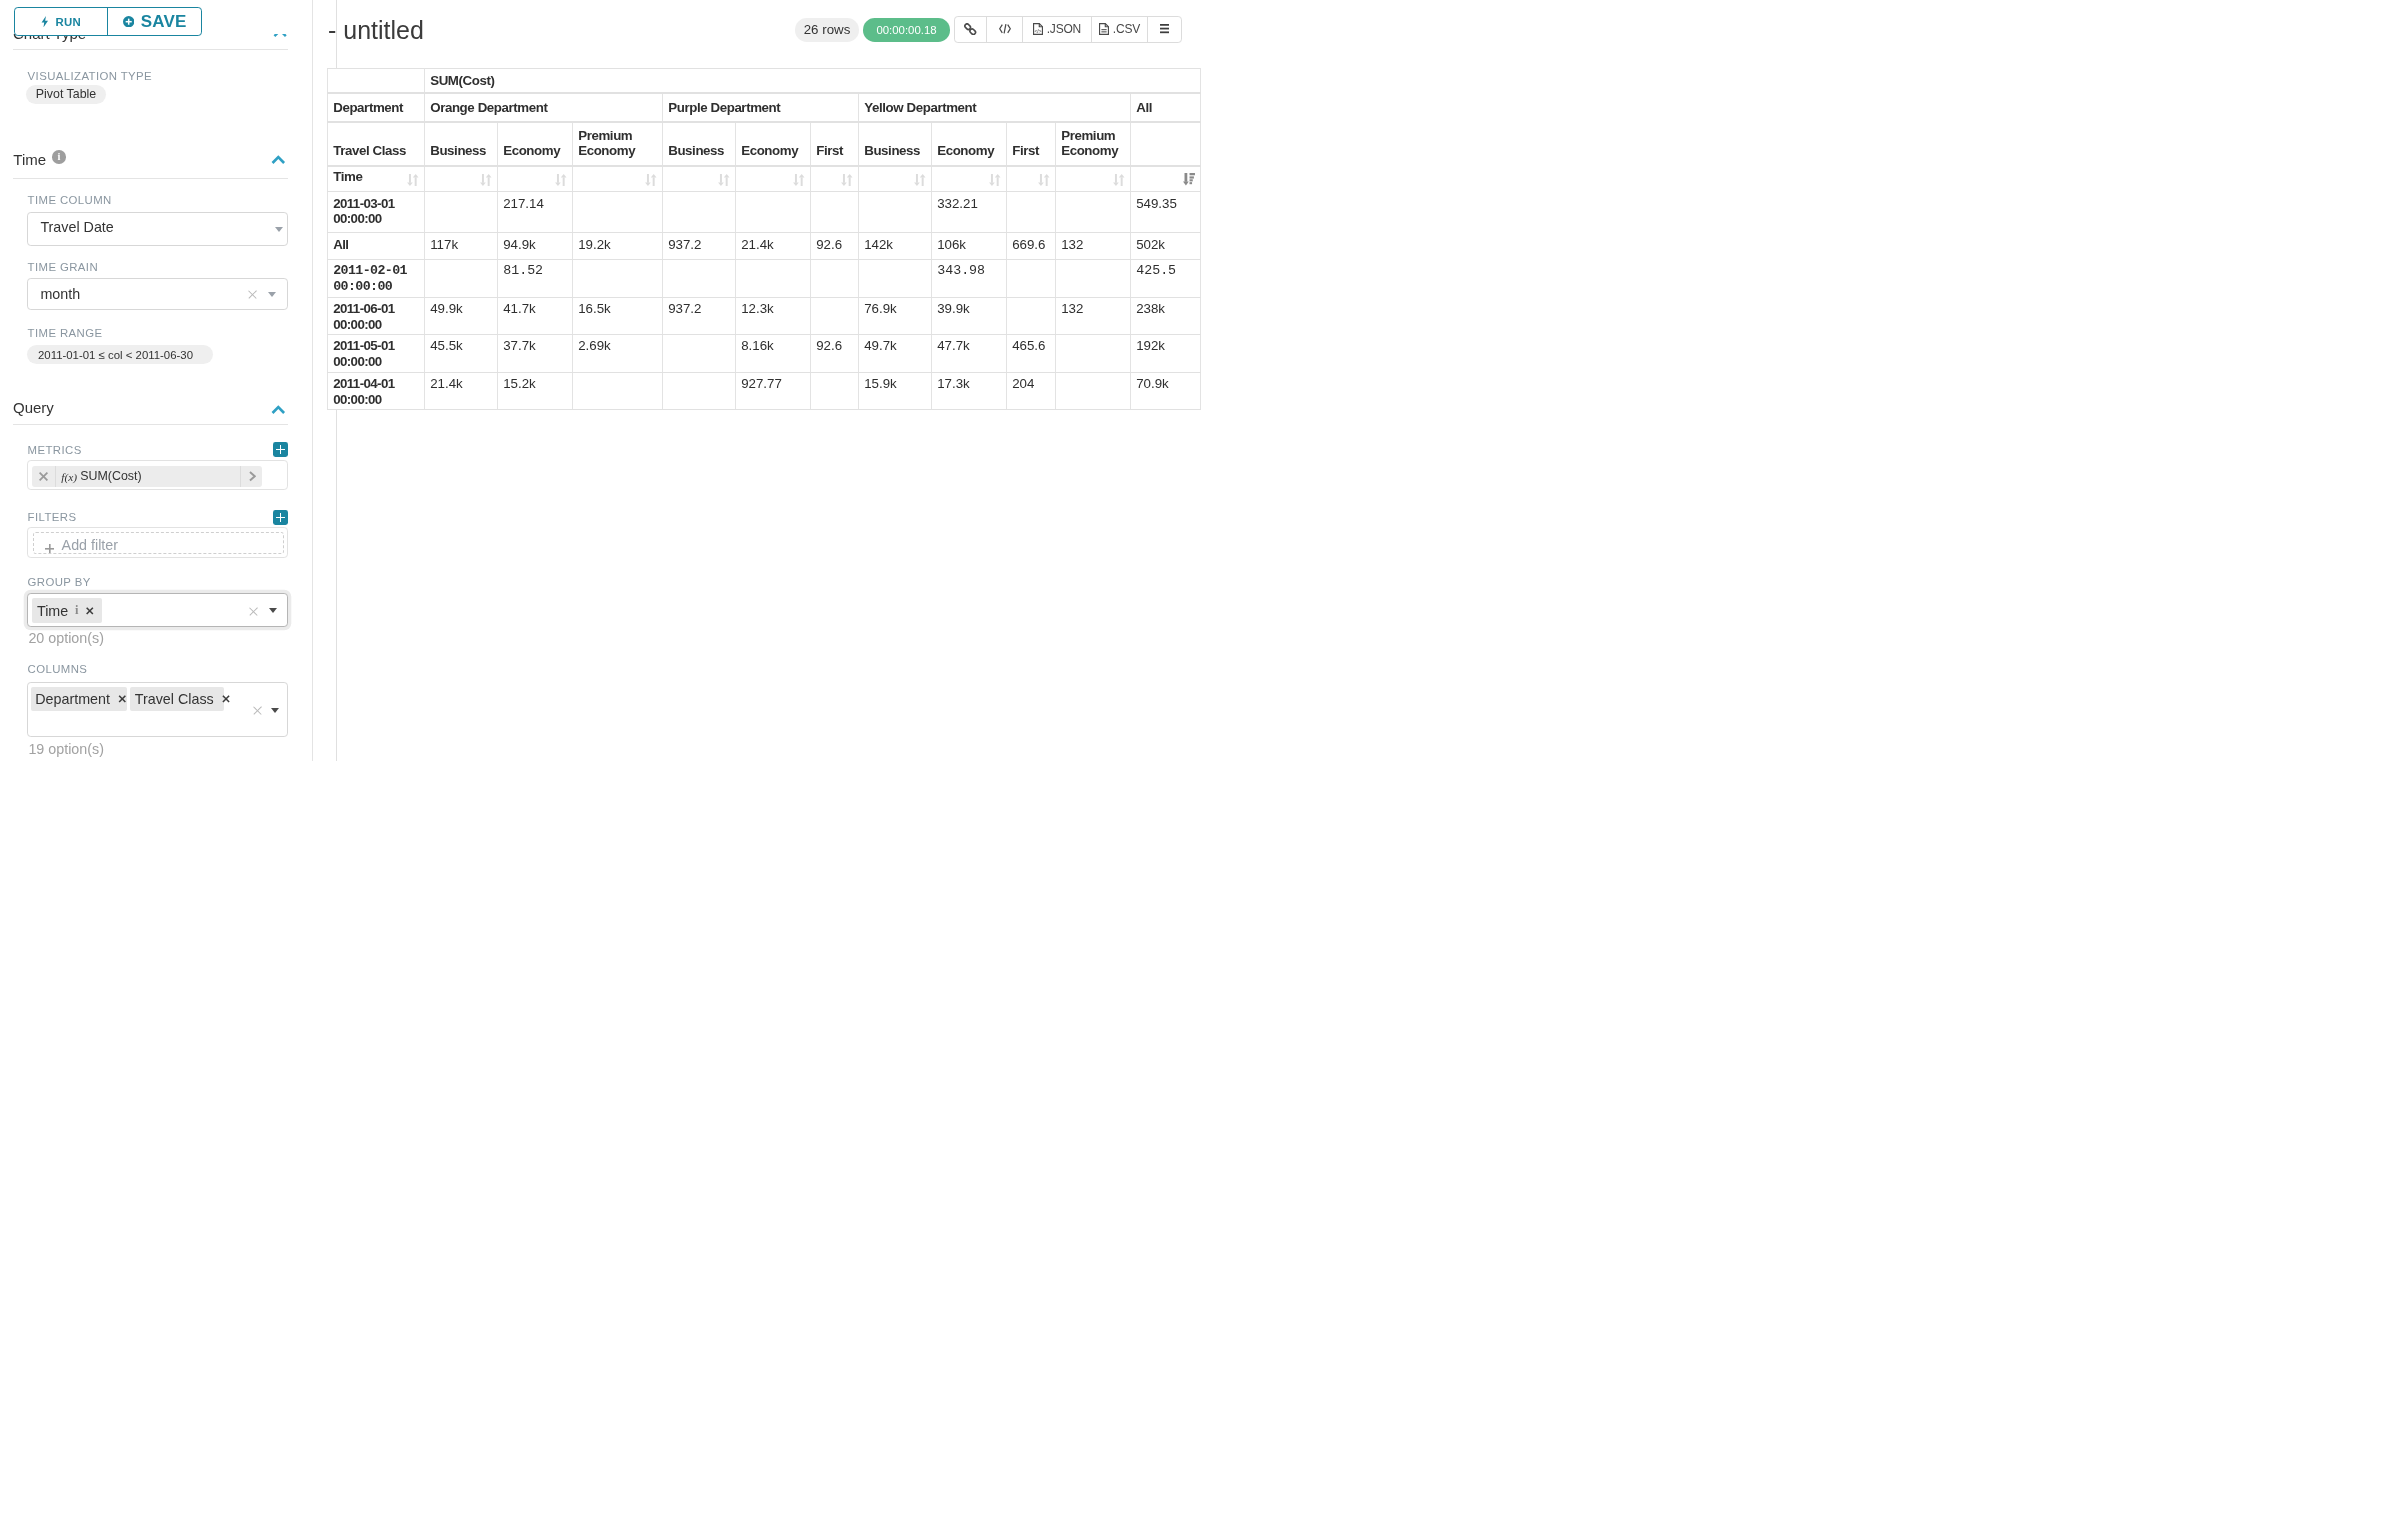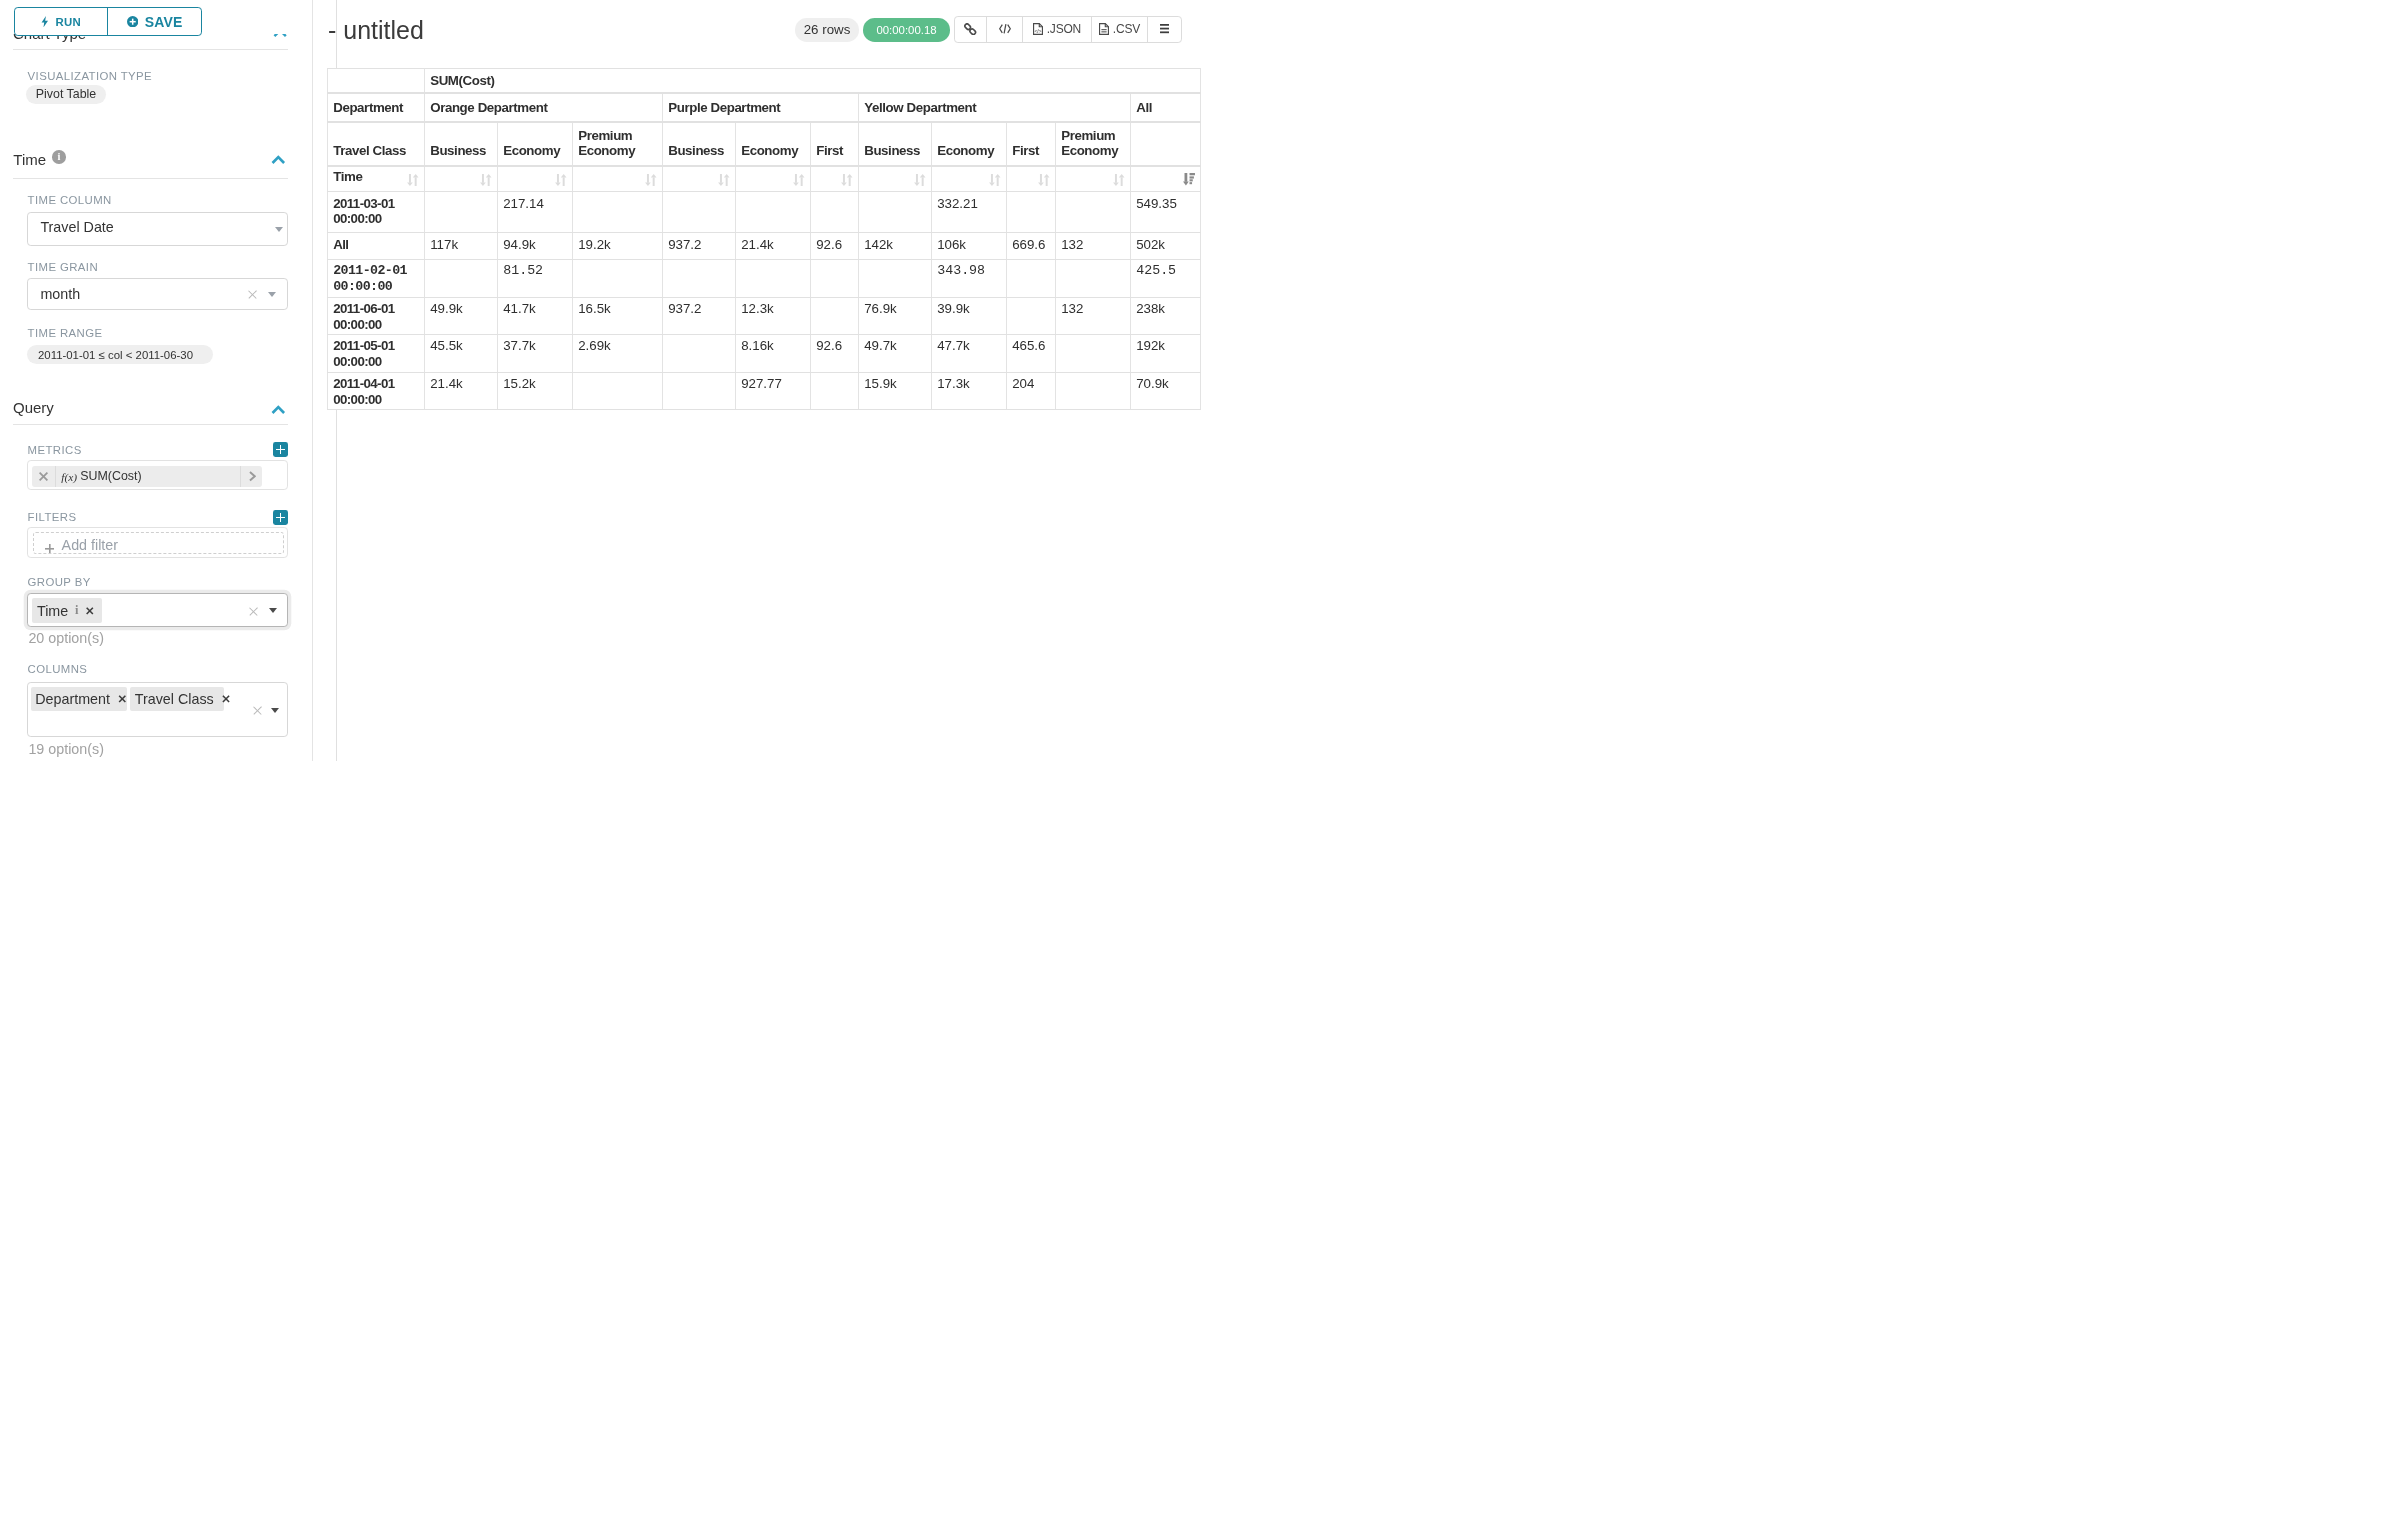--- a/index.html
+++ b/index.html
@@ -60,21 +60,21 @@
           <path d="M5.2 0 L0.6 6.8 L3.4 6.8 L2.6 12 L7.4 5.0 L4.4 5.0 Z" fill="#1a85a0"></path>
         </svg>
       <span style="font-size:11.4px; color:#1a85a0; font-weight:700; letter-spacing:0.2px;">RUN</span>
     </div>
     <div style="flex:1; display:flex; align-items:center; justify-content:center;">
       <svg width="11.4" height="11.4" viewBox="0 0 12 12" style="margin-right:6.7px;">
           <circle cx="6" cy="6" r="6" fill="#1a85a0"></circle>
           <rect x="2.8" y="5.2" width="6.4" height="1.6" fill="#fff"></rect>
           <rect x="5.2" y="2.8" width="1.6" height="6.4" fill="#fff"></rect>
         </svg>
-      <span style="font-size:14px; color:#1a85a0; font-weight:700; letter-spacing:0.2px;">SAVE</span>
+      <span style="font-size:17px; color:#1a85a0; font-weight:700; letter-spacing:0.2px;">SAVE</span>
     </div>
   </div>
   <div class="divider" style="top:49px;"></div>
 
   <div class="seclabel" style="left:27.6px; top:71px;">VISUALIZATION TYPE</div>
   <div class="pill" style="left:26px; top:85px; width:80px; height:18.5px; font-size:12.4px; display:flex; align-items:center; justify-content:center;">Pivot Table</div>
 
   <div class="sechead" style="left:13.3px; top:152px;">Time</div>
   <div class="abs" style="left:52px; top:150px; width:13.7px; height:13.7px; border-radius:50%; background:#9e9e9e; color:#fff; font-family:'Liberation Serif',serif; font-weight:700; font-size:10.5px; text-align:center; line-height:13.7px;">i</div>
   <div class="chev" style="left:271px; top:155px;">

